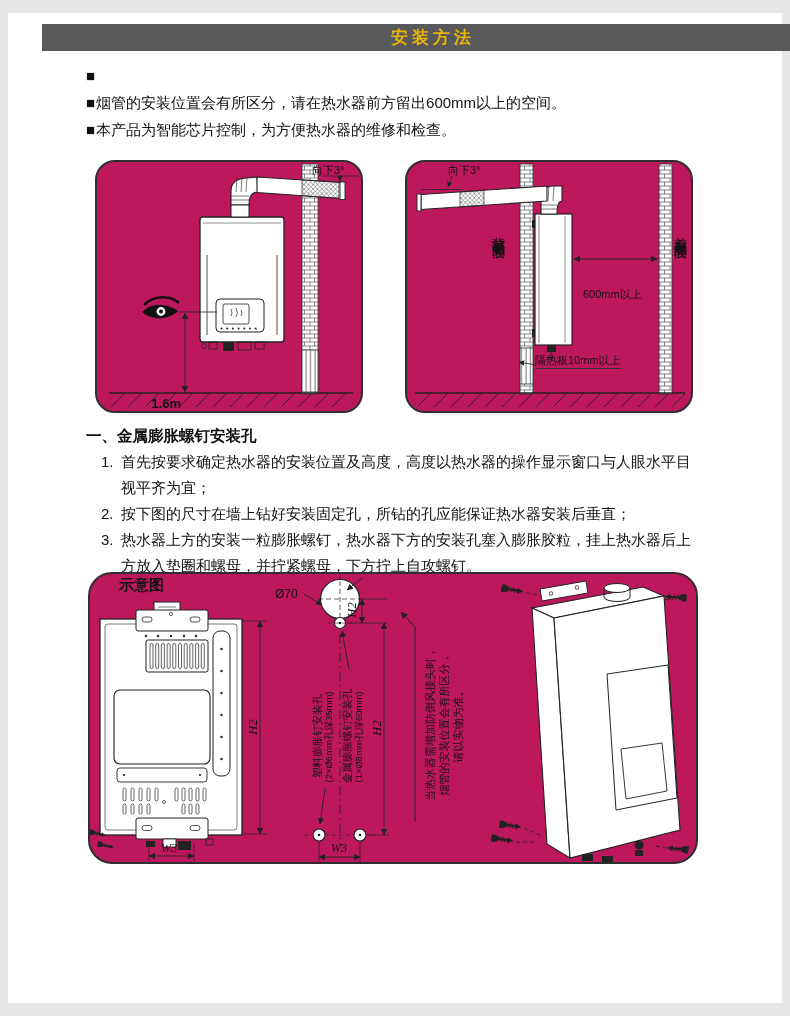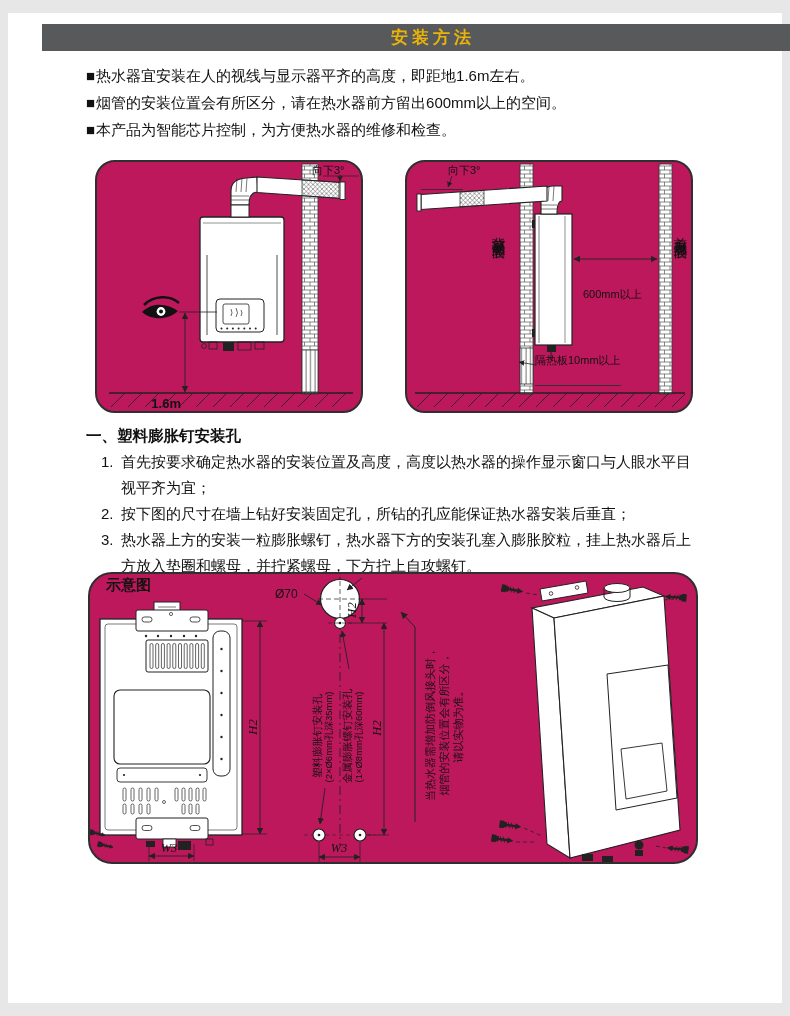--- a/index.html
+++ b/index.html
@@ -26,21 +26,21 @@
   .figB{left:405px;top:160px;width:288px;height:253px;}
   .figC{left:88px;top:572px;width:610px;height:292px;border-radius:24px;}
   .fig svg{display:block;}
   .ov{position:absolute;white-space:nowrap;color:#111;line-height:14px;}
   .rot{transform:rotate(-90deg);text-align:center;}
   .vert{writing-mode:vertical-rl;text-orientation:upright;letter-spacing:2px;}
   .dim{font-family:"Liberation Serif",serif;font-style:italic;font-size:12.5px;}
   .lbl11{font-size:11px;}
   .lbl12{font-size:12px;}
   .bold13{font-size:13px;font-weight:bold;}
-  .underl{border-bottom:1px solid #333;padding-bottom:18px;}
+  .underl{border-bottom:1px solid #333;padding-bottom:1px;}
   .t-title{font-size:15px;font-weight:bold;}
   .small-rot{font-size:10.5px;}
   .tiny-rot{font-size:9.5px;}
   .note-rot{font-size:11px;}
 </style>
 </head>
 <body>
 
 <div class="page">
   <div class="edge top"></div>
@@ -48,21 +48,20 @@
   <div class="edge left"></div>
   <div class="edge right"></div>
 
   <div class="hdr">
     <span>安装方法</span>
   </div>
 
   <div class="bullets">
     <div class="brow">
       <span class="bmark">■</span>
-      <span>热水器宜安装在人的视线与显示器平齐的高度，即距地1.6m左右。</span>
     </div>
     <div class="brow">
       <span class="bmark">■</span>
       <span>烟管的安装位置会有所区分，请在热水器前方留出600mm以上的空间。</span>
     </div>
     <div class="brow">
       <span class="bmark">■</span>
       <span>本产品为智能芯片控制，为方便热水器的维修和检查。</span>
     </div>
   </div>
@@ -197,21 +196,21 @@
         <path d="M10,245l14,-14M27,245l14,-14M44,245l14,-14M61,245l14,-14M78,245l14,-14M95,245l14,-14M112,245l14,-14M129,245l14,-14M146,245l14,-14M163,245l14,-14M180,245l14,-14M197,245l14,-14M214,245l14,-14M231,245l14,-14M248,245l14,-14M265,245l13,-13" stroke-width="0.9"></path>
       </g>
     </svg>
     <div class="ov lbl11" style="left:41px;top:1px;">向下3°</div>
     <div class="ov lbl11" style="left:176px;top:82px;margin-top:43px;">600mm以上</div>
     <div class="ov vert" style="left:84px;top:64px;font-size:13.5px;">背部易燃表面</div>
     <div class="ov vert" style="left:266px;top:64px;font-size:13.5px;">前方易燃表面</div>
     <div class="ov lbl11 underl" style="left:128px;top:191px;">隔热板10mm以上</div>
   </div>
 
-  <div class="sec-title">一、塑料膨胀钉安装孔</div>
+  <div class="sec-title">一、金属膨胀螺钉安装孔</div>
 
   <div class="steps">
     <div class="step">
       <span class="step-num">1.</span>
       <span class="step-text">首先按要求确定热水器的安装位置及高度，高度以热水器的操作显示窗口与人眼水平目视平齐为宜；</span>
     </div>
     <div class="step">
       <span class="step-num">2.</span>
       <span class="step-text">按下图的尺寸在墙上钻好安装固定孔，所钻的孔应能保证热水器安装后垂直；</span>
     </div>
@@ -364,21 +363,21 @@
         <line x1="426" y1="268" x2="444" y2="268" stroke-width="0.8" stroke-dasharray="4,3"></line>
         <use href="#scr" transform="translate(598,276) scale(-1,1) rotate(-6)"></use>
         <line x1="566" y1="272" x2="576" y2="274" stroke-width="0.8" stroke-dasharray="4,3"></line>
         <circle cx="549" cy="271" r="4.5" fill="#222" stroke="none"></circle>
         <rect x="545" y="276" width="8" height="6" fill="#222" stroke="none"></rect>
         <rect x="492" y="280" width="11" height="7" fill="#222" stroke="none"></rect>
         <rect x="512" y="282" width="11" height="7" fill="#222" stroke="none"></rect>
       </g>
     </svg>
 
-    <div class="ov t-title" style="left:16px;top:4px;">示意图</div>
+    <div class="ov t-title" style="left:29px;top:4px;">示意图</div>
     <div class="ov dim rot" style="left:148px;top:146px;width:30px;">H2</div>
     <div class="ov dim" style="left:65px;top:267px;width:28px;text-align:center;">W3</div>
     <div class="ov lbl12" style="left:185px;top:13px;">Ø70</div>
     <div class="ov dim rot" style="left:247px;top:29px;width:30px;">H2</div>
     <div class="ov dim rot" style="left:272px;top:147px;width:30px;">H2</div>
     <div class="ov dim" style="left:235px;top:267px;width:28px;text-align:center;">W3</div>
     <div class="ov rot small-rot" style="left:167px;top:155px;width:120px;">塑料膨胀钉安装孔</div>
     <div class="ov rot tiny-rot" style="left:164px;top:156px;width:150px;">(2×Ø6mm孔深35mm)</div>
     <div class="ov rot small-rot" style="left:197px;top:155px;width:120px;">金属膨胀螺钉安装孔</div>
     <div class="ov rot tiny-rot" style="left:194px;top:156px;width:150px;">(1×Ø8mm孔深60mm)</div>

